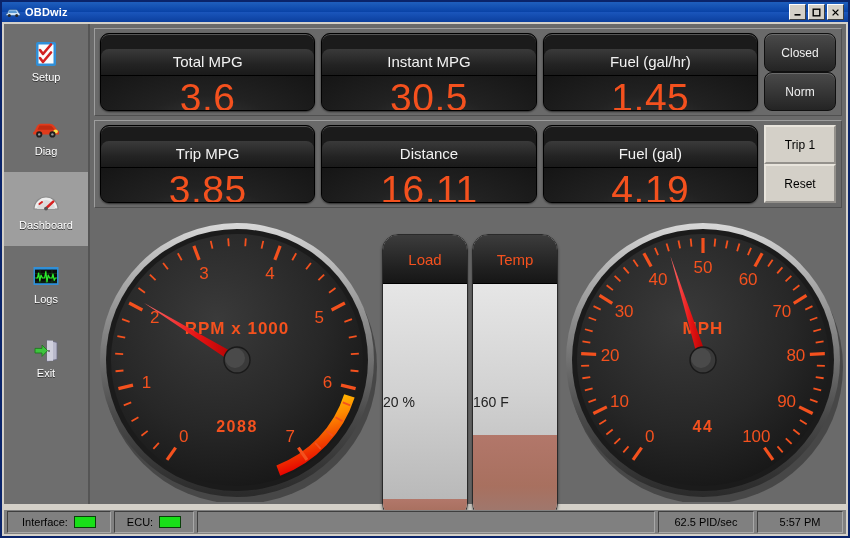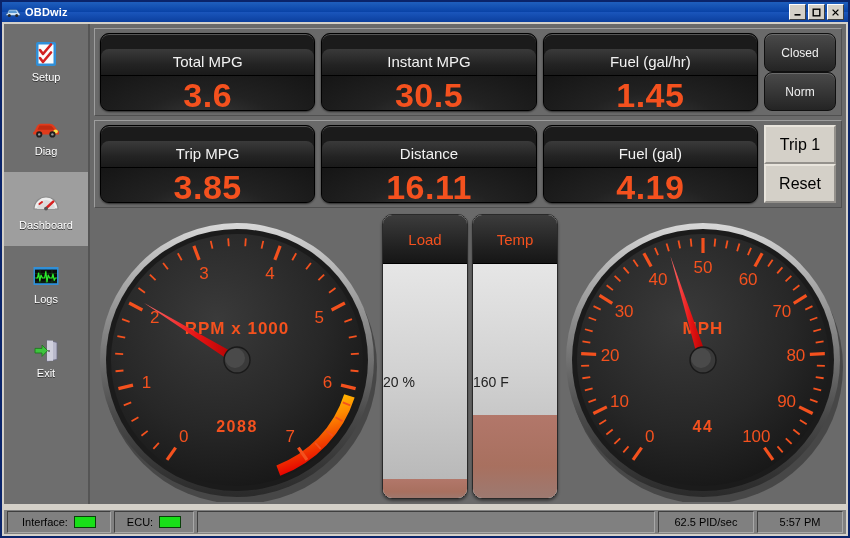--- a/index.html
+++ b/index.html
@@ -43,40 +43,40 @@
     background:#6a6a6a;box-sizing:border-box;display:flex;align-items:center;gap:6px;padding:0 5px;}
 
   .readout{flex:1;height:78px;border-radius:9px;box-sizing:border-box;
     background:#1b1b1b;border:1px solid #000;
     box-shadow:inset 0 1px 0 #555, 0 1px 2px rgba(0,0,0,.6);
     display:flex;flex-direction:column;overflow:hidden;}
   .ro-label{height:26px;line-height:26px;text-align:center;color:#f2f2f2;font-size:15px;
     background:linear-gradient(180deg,#3a3a3a 0%,#232323 60%,#1a1a1a 100%);
     border-bottom:1px solid #000;border-radius:8px 8px 0 0;margin-top:15px;}
   .ro-val{flex:1;display:flex;align-items:center;justify-content:center;
-    color:#f4511e;font-size:34px;letter-spacing:.5px;
-    background:radial-gradient(ellipse at 50% 120%,#3a3a3a 0%,#222 45%,#151515 100%);font-weight:bold;}
+    color:#f4511e;font-size:39px;letter-spacing:.5px;
+    background:radial-gradient(ellipse at 50% 120%,#3a3a3a 0%,#222 45%,#151515 100%);}
 
   .sidebtns{width:72px;height:78px;display:flex;flex-direction:column;flex:none;}
   .dkbtn{flex:1;border-radius:8px;background:linear-gradient(180deg,#4a4a4a,#242424);
     border:1px solid #101010;color:#f0f0f0;font-size:12px;
     display:flex;align-items:center;justify-content:center;
     box-shadow:inset 0 1px 0 #6a6a6a;cursor:pointer;}
-  .winbtn{flex:1;background:#d4d0c8;border:2px outset #e8e4dc;color:#000;font-size:16px;
+  .winbtn{flex:1;background:#d4d0c8;border:2px outset #e8e4dc;color:#000;font-size:12px;
     display:flex;align-items:center;justify-content:center;cursor:pointer;}
 
   
   .gaugearea{position:absolute;left:0;top:188px;width:100%;height:292px;background:#6a6a6a;}
   .gauge{position:absolute;}
   .gsvg{display:block;}
 
   
-  .bar{position:absolute;width:86px;height:285px;border-radius:10px;
+  .bar{position:absolute;width:86px;height:285px;border-radius:16px;
     border:1px solid #2a2a2a;box-sizing:border-box;overflow:hidden;background:#c9c9c9;
-    box-shadow:0 2px 3px rgba(0,0,0,.45);}
+    box-shadow:0 2px 3px rgba(0,0,0,.45);margin-top:20px;}
   .bar-head{height:48px;display:flex;align-items:center;justify-content:center;
     background:linear-gradient(180deg,#3c3c3c 0%,#202020 70%,#161616 100%);
     color:#f4511e;font-size:15px;border-bottom:1px solid #000;}
   .bar-body{position:relative;height:236px;
     background:linear-gradient(180deg,#e6e6e6 0%,#d2d2d2 45%,#b4b4b4 100%);}
   .bar-fill{position:absolute;left:0;right:0;bottom:0;
     background:linear-gradient(180deg,#b2776a 0%,#a8705f 60%,#9c7a72 100%);}
   .bar-txt{position:absolute;left:0;right:0;top:50%;transform:translateY(-50%);
     color:#222;font-size:14px;}
 

